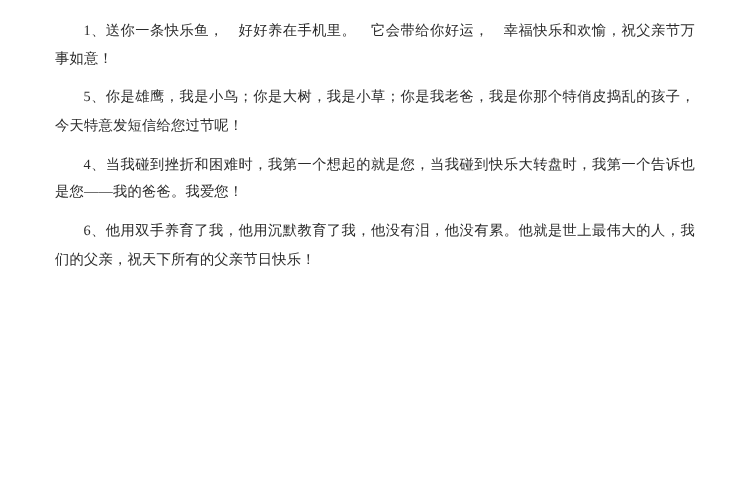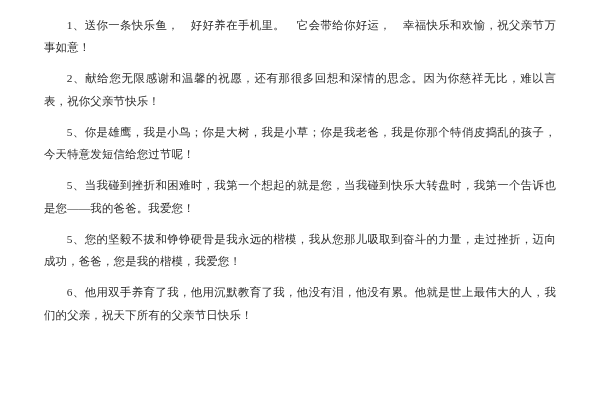--- a/index.html
+++ b/index.html
@@ -34,18 +34,16 @@
   }
   .para:last-child {
     margin-bottom: 0;
   }
 </style>
 </head>
 <body>
 
 <div id="page">
   <p class="para">1、送你一条快乐鱼，　好好养在手机里。　它会带给你好运，　幸福快乐和欢愉，祝父亲节万事如意！</p>
-  <p class="para">2、献给您无限感谢和温馨的祝愿，还有那很多回想和深情的思念。因为你慈祥无比，难以言表，祝你父亲节快乐！</p>
   <p class="para">5、你是雄鹰，我是小鸟；你是大树，我是小草；你是我老爸，我是你那个特俏皮捣乱的孩子，今天特意发短信给您过节呢！</p>
-  <p class="para">5、当我碰到挫折和困难时，我第一个想起的就是您，当我碰到快乐大转盘时，我第一个告诉也是您——我的爸爸。我爱您！</p>
-  <p class="para">5、您的坚毅不拔和铮铮硬骨是我永远的楷模，我从您那儿吸取到奋斗的力量，走过挫折，迈向成功，爸爸，您是我的楷模，我爱您！</p>
+  <p class="para">4、当我碰到挫折和困难时，我第一个想起的就是您，当我碰到快乐大转盘时，我第一个告诉也是您——我的爸爸。我爱您！</p>
   <p class="para">6、他用双手养育了我，他用沉默教育了我，他没有泪，他没有累。他就是世上最伟大的人，我们的父亲，祝天下所有的父亲节日快乐！</p>
 </div>
 
 </body></html>

